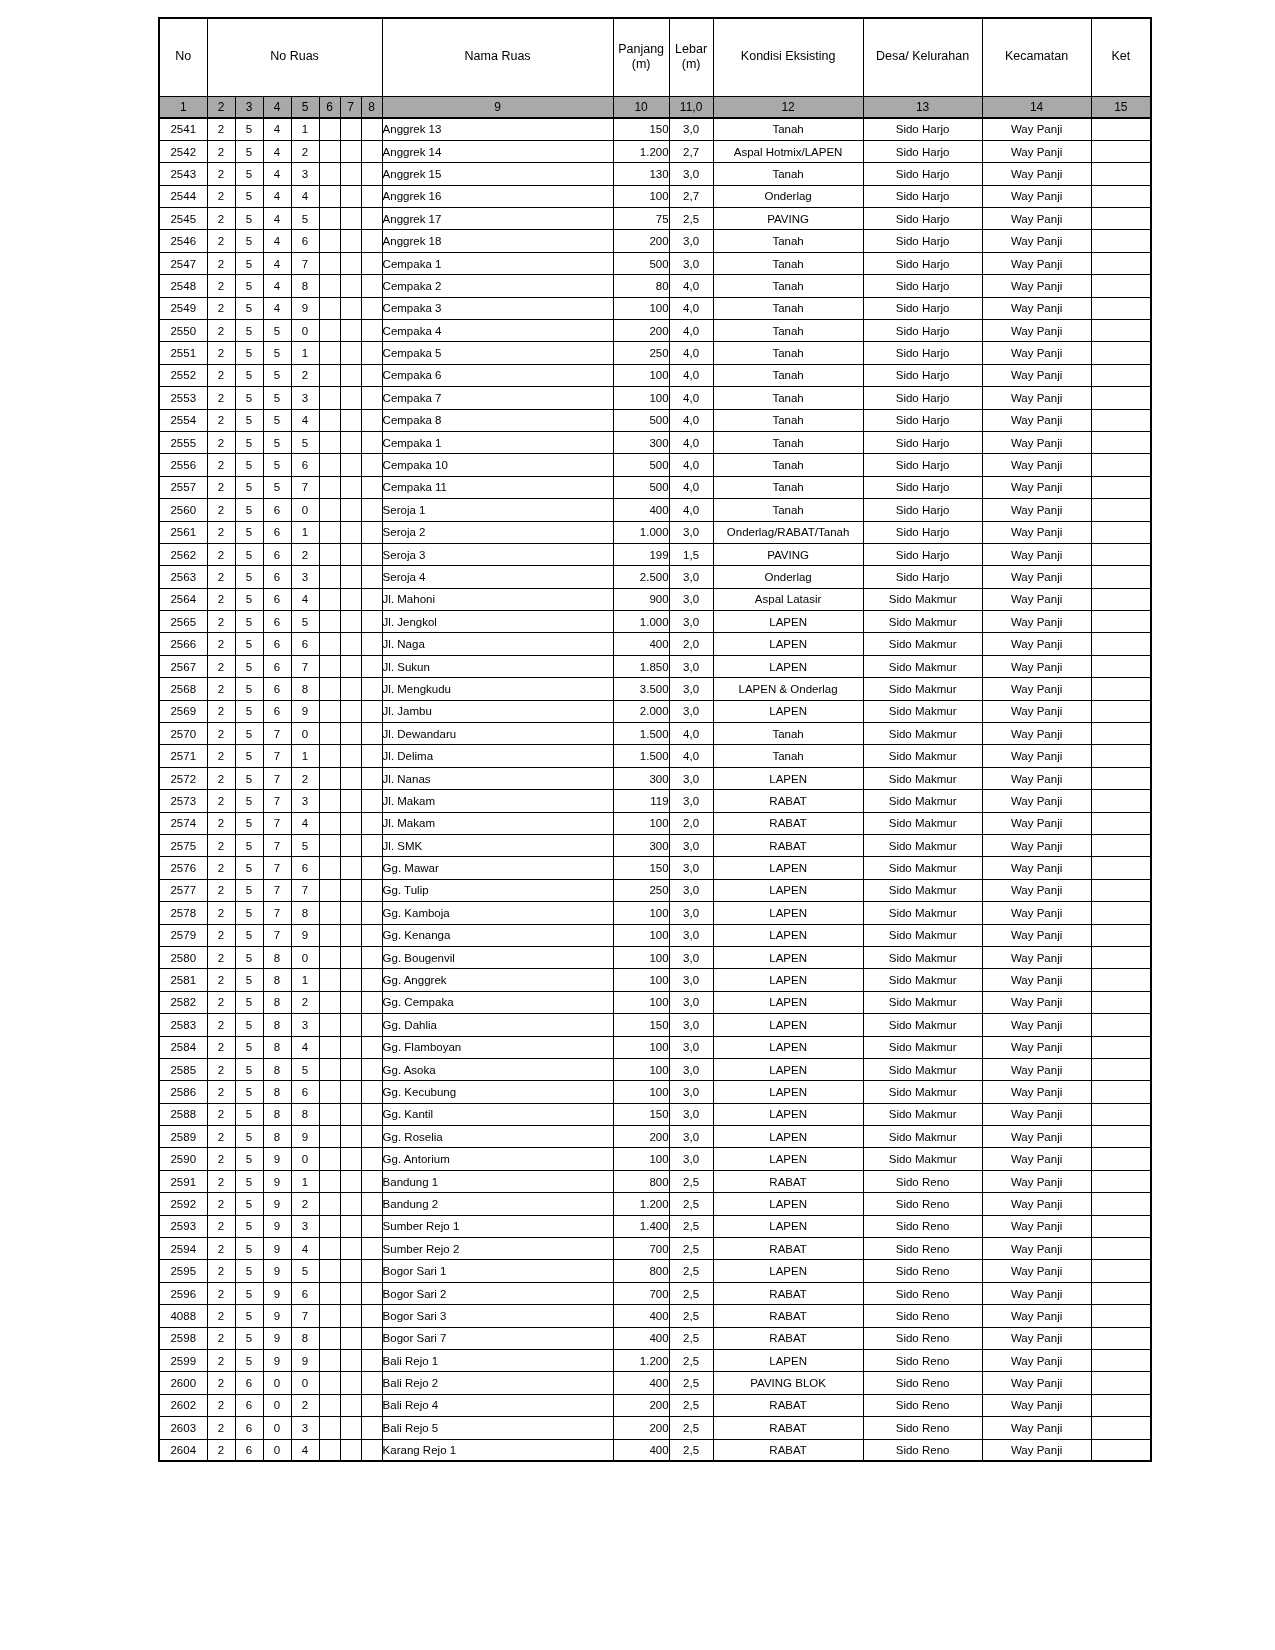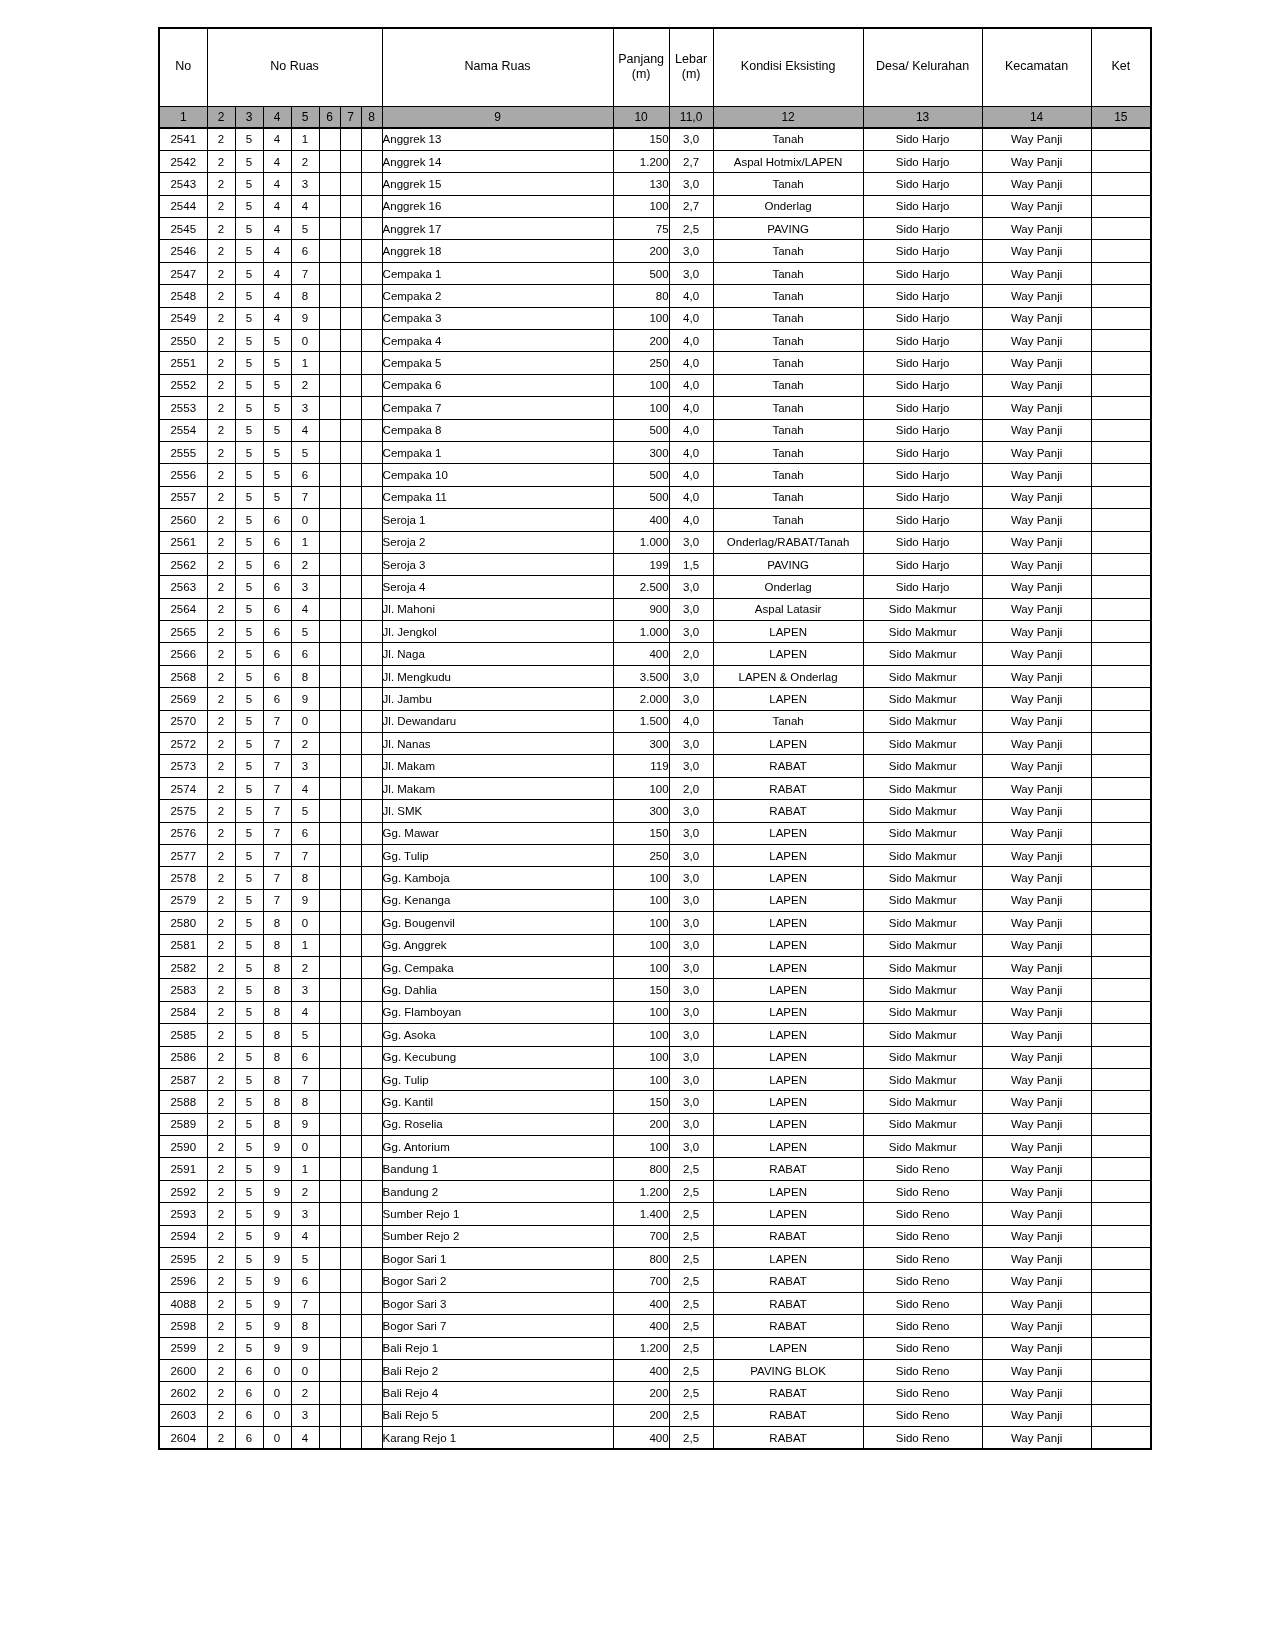--- a/index.html
+++ b/index.html
@@ -9,21 +9,21 @@
     width: 1275px;
     height: 1650px;
     background: #ffffff;
     font-family: "Liberation Sans", sans-serif;
     color: #000;
     overflow: hidden;
   }
   table.register {
     position: absolute;
     left: 158px;
-    top: 27px;
+    top: 17px;
     width: 992px;
     table-layout: fixed;
     border-collapse: collapse;
     border: 2.5px solid #000;
   }
   table.register th,
   table.register td {
     border: 1.5px solid #000;
     padding: 0;
     overflow: hidden;
@@ -533,20 +533,37 @@
           <td class="c-d dl"></td>
           <td class="c-nama">Jl. Naga</td>
           <td class="c-pj">400</td>
           <td class="c-lb">2,0</td>
           <td class="c-kd">LAPEN</td>
           <td class="c-ds">Sido Makmur</td>
           <td class="c-kc">Way Panji</td>
           <td class="c-kt"></td>
         </tr>
         <tr>
+          <td class="c-no">2567</td>
+          <td class="c-d dr">2</td>
+          <td class="c-d dl dr">5</td>
+          <td class="c-d dl dr">6</td>
+          <td class="c-d dl dr">7</td>
+          <td class="c-d dl dr"></td>
+          <td class="c-d dl dr"></td>
+          <td class="c-d dl"></td>
+          <td class="c-nama">Jl. Sukun</td>
+          <td class="c-pj">1.850</td>
+          <td class="c-lb">3,0</td>
+          <td class="c-kd">LAPEN</td>
+          <td class="c-ds">Sido Makmur</td>
+          <td class="c-kc">Way Panji</td>
+          <td class="c-kt"></td>
+        </tr>
+        <tr>
           <td class="c-no">2568</td>
           <td class="c-d dr">2</td>
           <td class="c-d dl dr">5</td>
           <td class="c-d dl dr">6</td>
           <td class="c-d dl dr">8</td>
           <td class="c-d dl dr"></td>
           <td class="c-d dl dr"></td>
           <td class="c-d dl"></td>
           <td class="c-nama">Jl. Mengkudu</td>
           <td class="c-pj">3.500</td>
@@ -584,20 +601,37 @@
           <td class="c-d dl"></td>
           <td class="c-nama">Jl. Dewandaru</td>
           <td class="c-pj">1.500</td>
           <td class="c-lb">4,0</td>
           <td class="c-kd">Tanah</td>
           <td class="c-ds">Sido Makmur</td>
           <td class="c-kc">Way Panji</td>
           <td class="c-kt"></td>
         </tr>
         <tr>
+          <td class="c-no">2571</td>
+          <td class="c-d dr">2</td>
+          <td class="c-d dl dr">5</td>
+          <td class="c-d dl dr">7</td>
+          <td class="c-d dl dr">1</td>
+          <td class="c-d dl dr"></td>
+          <td class="c-d dl dr"></td>
+          <td class="c-d dl"></td>
+          <td class="c-nama">Jl. Delima</td>
+          <td class="c-pj">1.500</td>
+          <td class="c-lb">4,0</td>
+          <td class="c-kd">Tanah</td>
+          <td class="c-ds">Sido Makmur</td>
+          <td class="c-kc">Way Panji</td>
+          <td class="c-kt"></td>
+        </tr>
+        <tr>
           <td class="c-no">2572</td>
           <td class="c-d dr">2</td>
           <td class="c-d dl dr">5</td>
           <td class="c-d dl dr">7</td>
           <td class="c-d dl dr">2</td>
           <td class="c-d dl dr"></td>
           <td class="c-d dl dr"></td>
           <td class="c-d dl"></td>
           <td class="c-nama">Jl. Nanas</td>
           <td class="c-pj">300</td>
@@ -831,37 +865,20 @@
         <tr>
           <td class="c-no">2586</td>
           <td class="c-d dr">2</td>
           <td class="c-d dl dr">5</td>
           <td class="c-d dl dr">8</td>
           <td class="c-d dl dr">6</td>
           <td class="c-d dl dr"></td>
           <td class="c-d dl dr"></td>
           <td class="c-d dl"></td>
           <td class="c-nama">Gg. Kecubung</td>
-          <td class="c-pj">100</td>
-          <td class="c-lb">3,0</td>
-          <td class="c-kd">LAPEN</td>
-          <td class="c-ds">Sido Makmur</td>
-          <td class="c-kc">Way Panji</td>
-          <td class="c-kt"></td>
-        </tr>
-        <tr>
-          <td class="c-no">2587</td>
-          <td class="c-d dr">2</td>
-          <td class="c-d dl dr">5</td>
-          <td class="c-d dl dr">8</td>
-          <td class="c-d dl dr">7</td>
-          <td class="c-d dl dr"></td>
-          <td class="c-d dl dr"></td>
-          <td class="c-d dl"></td>
-          <td class="c-nama">Gg. Tulip</td>
           <td class="c-pj">100</td>
           <td class="c-lb">3,0</td>
           <td class="c-kd">LAPEN</td>
           <td class="c-ds">Sido Makmur</td>
           <td class="c-kc">Way Panji</td>
           <td class="c-kt"></td>
         </tr>
         <tr>
           <td class="c-no">2588</td>
           <td class="c-d dr">2</td>

